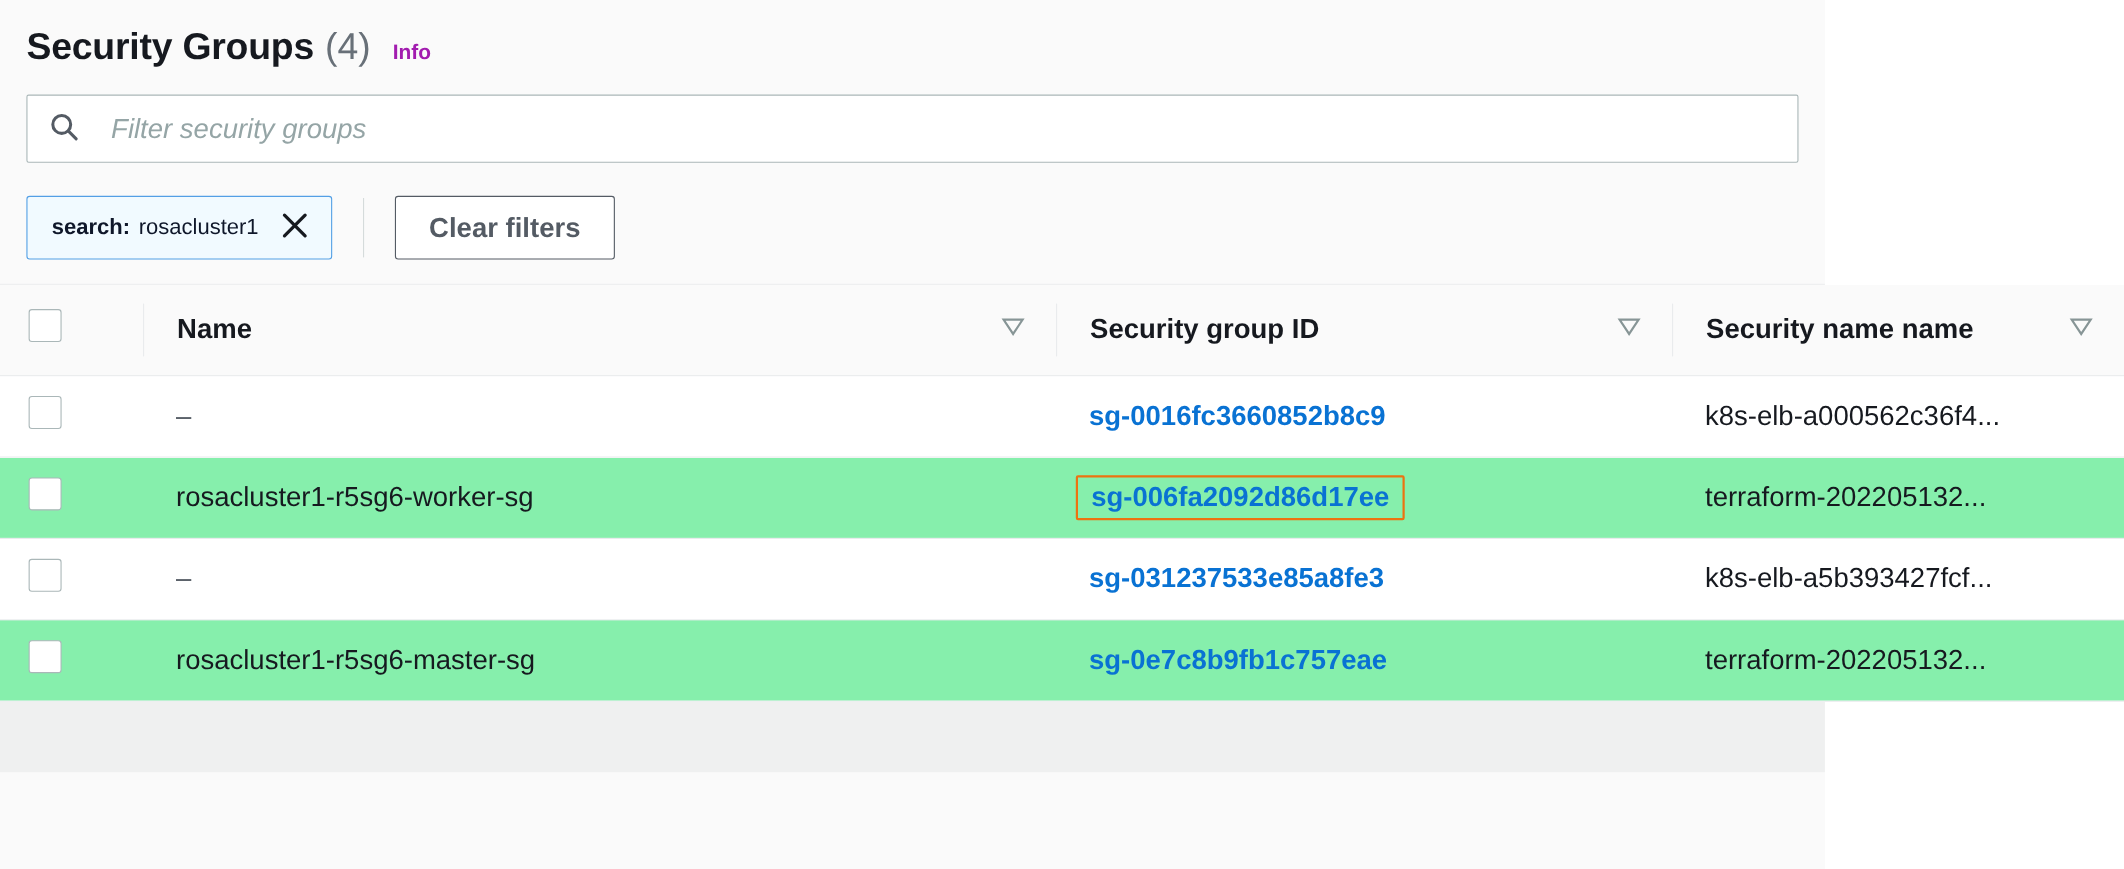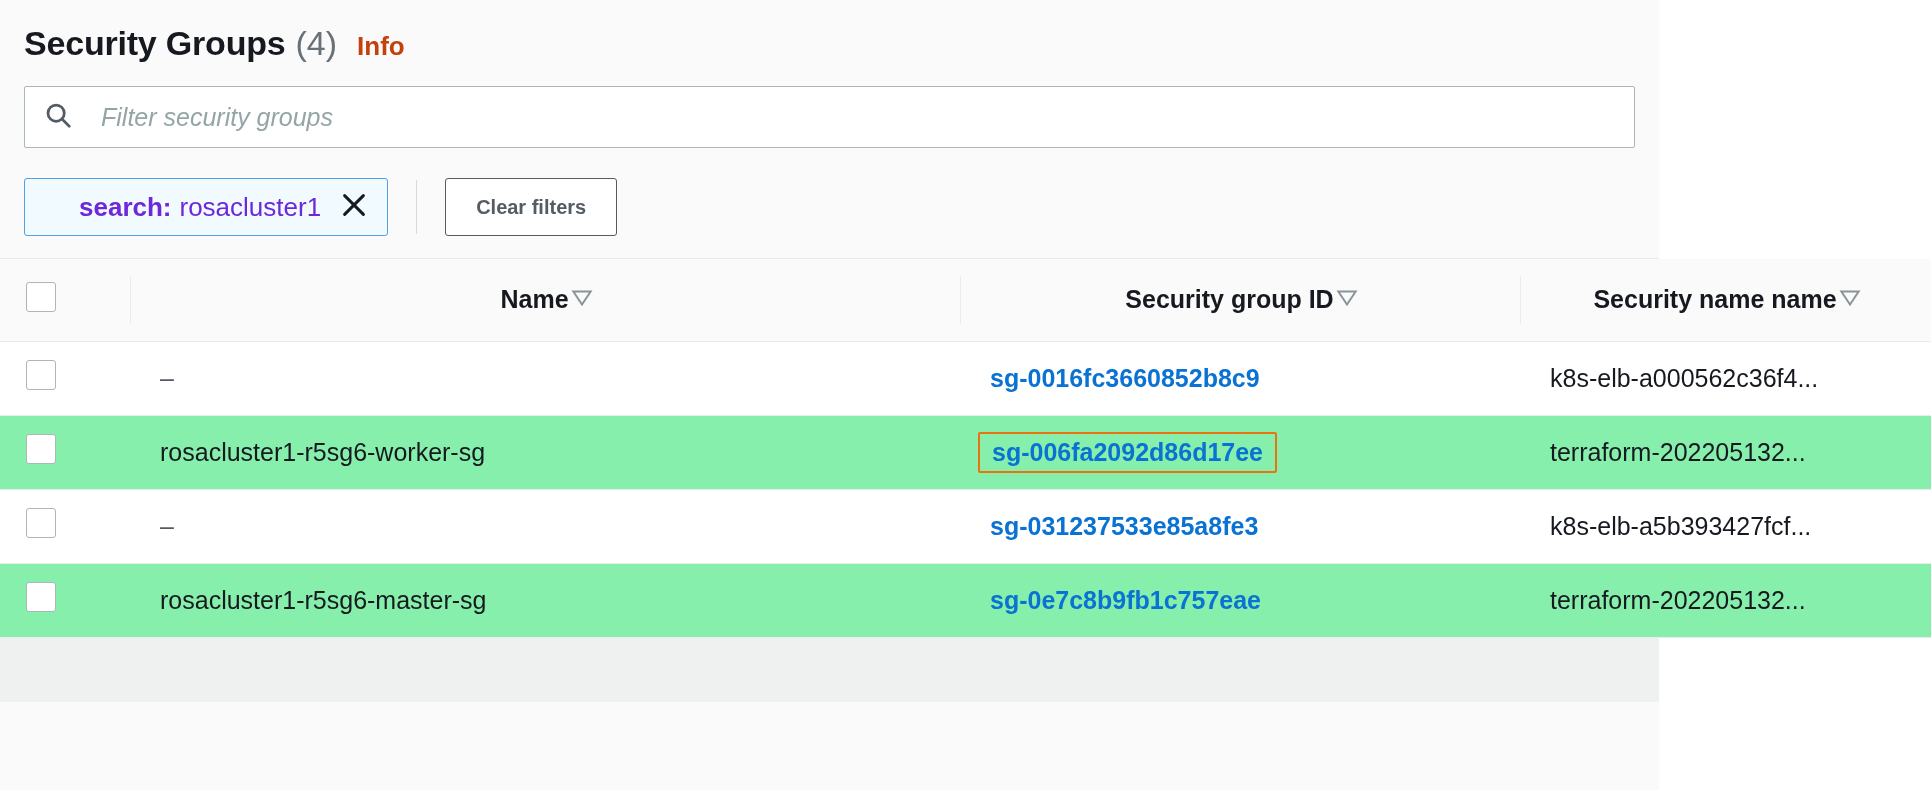--- a/index.html
+++ b/index.html
@@ -29,23 +29,23 @@
     font-weight: bold;
     color: #16191f;
     letter-spacing: -0.2px;
   }
   .count {
     font-size: 34px;
     font-weight: normal;
     color: #687078;
   }
   .info-link {
-    font-size: 26px;
-    font-weight: bold;
-    color: #c2410c;
+    font-size: 19px;
+    font-weight: bold;
+    color: #a21caf;
     margin-left: 10px;
     cursor: pointer;
   }
 
   
   .search-wrap {
     padding: 0 24px;
   }
   .search-box {
     height: 62px;
@@ -82,38 +82,38 @@
     display: inline-flex;
     align-items: center;
     gap: 18px;
     background: #f1faff;
     border: 1px solid #539fe5;
     border-radius: 3px;
     height: 58px;
     padding: 0 18px 0 22px;
     cursor: pointer;
   }
-  .token-label { font-size: 26px; color: #6d28d9; margin-left: 32px; }
+  .token-label { font-size: 20px; color: #0f172a; }
   .token-label b { font-weight: bold; }
   .token-x { display: block; flex: 0 0 auto; cursor: pointer; }
   .divider-v {
     width: 1px;
     height: 54px;
     background: #d5dbdb;
     margin: 0 28px;
   }
   .clear-btn {
     height: 58px;
     padding: 0 30px;
     background: #ffffff;
     border: 1px solid #545b64;
     border-radius: 3px;
     color: #545b64;
     font-family: "Liberation Sans", "DejaVu Sans", sans-serif;
-    font-size: 20px;
+    font-size: 25px;
     font-weight: bold;
     cursor: pointer;
     white-space: nowrap;
   }
 
   
   .table-sep {
     height: 1px;
     background: #e9ebed;
     margin-top: 14px;
@@ -138,21 +138,21 @@
     color: #16191f;
     padding: 0;
     border-bottom: 1px solid #e9ebed;
     vertical-align: middle;
   }
   th.th-check { padding-left: 26px; }
   th.th-col { padding-left: 0; }
   .th-inner {
     display: flex;
     align-items: center;
-    justify-content: center;
+    justify-content: space-between;
     padding-right: 26px;
     border-left: 1px solid #e9ebed;
     padding-left: 30px;
     height: 48px;
   }
   th.th-first-col .th-inner { border-left: 1px solid #e9ebed; }
   .sort-tri { flex: 0 0 auto; display: block; cursor: pointer; }
 
   tbody td {
     height: 74px;

